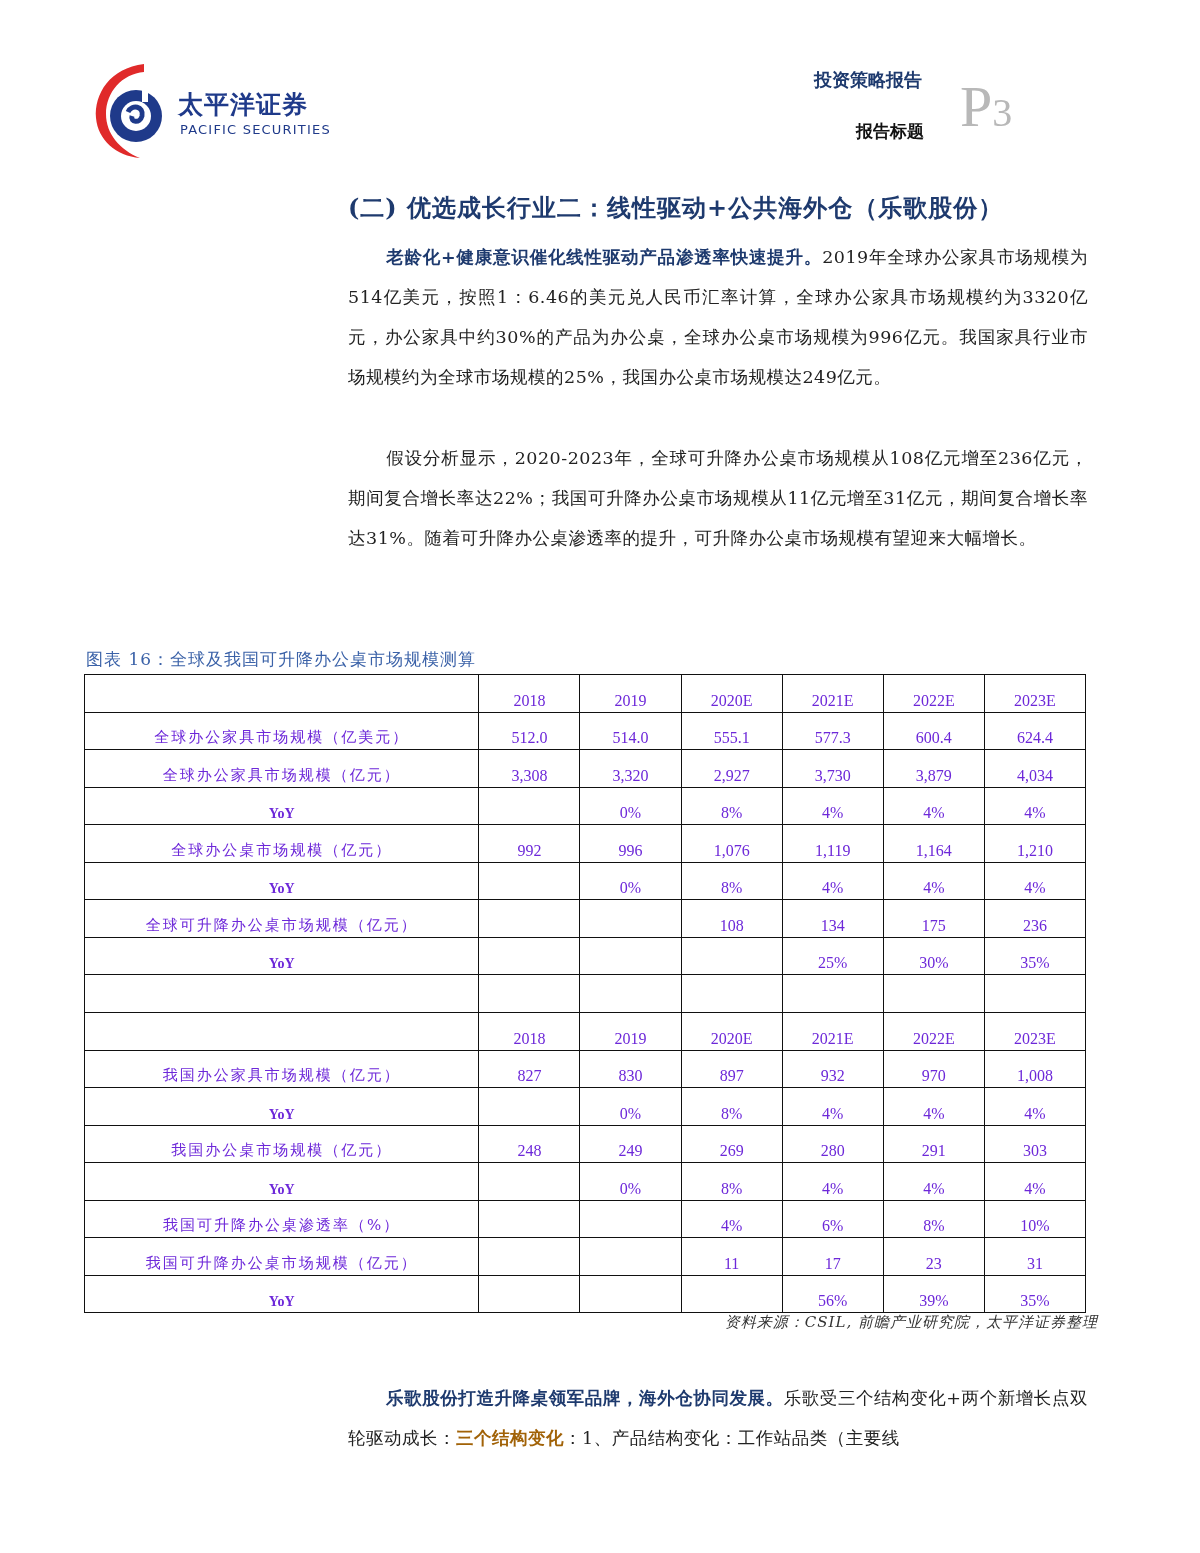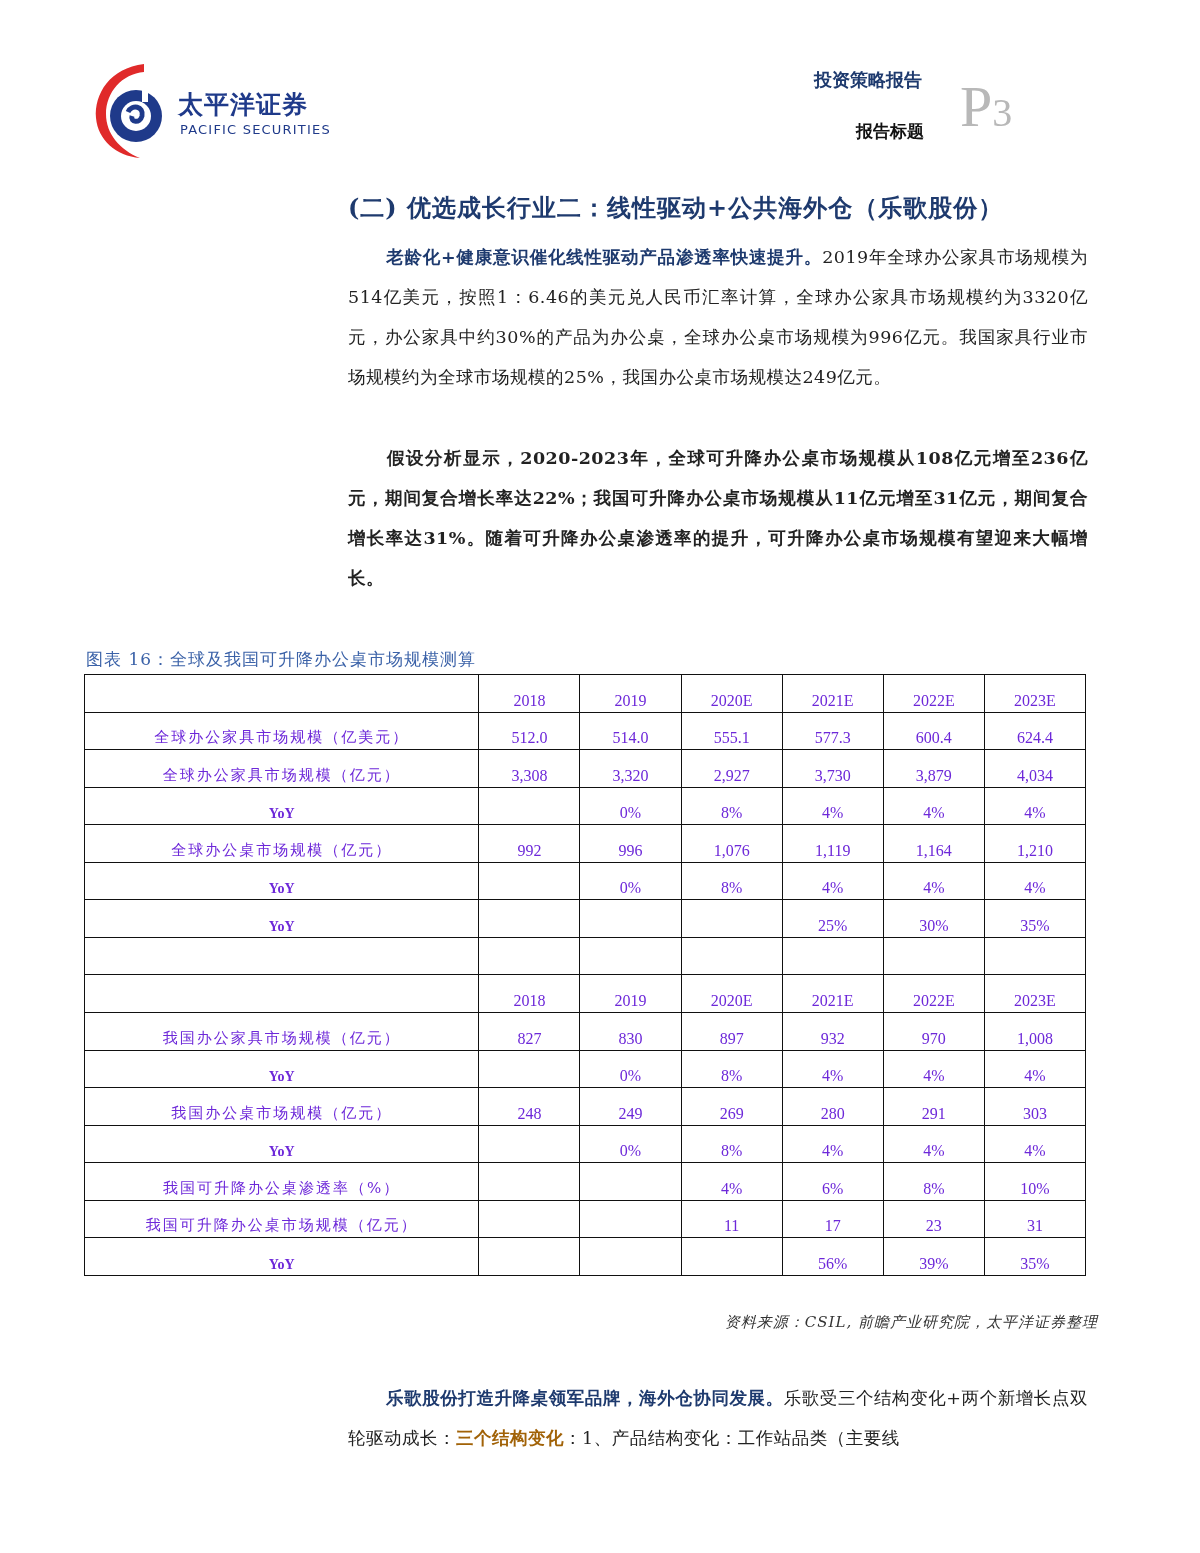--- a/index.html
+++ b/index.html
@@ -66,21 +66,21 @@
 <div class="hdr-report">投资策略报告</div>
 <div class="hdr-title">报告标题</div>
 <div class="hdr-page"><span>P</span><sub>3</sub></div>
 
 <div class="section-title">(二) 优选成长行业二：线性驱动+公共海外仓（乐歌股份）</div>
 
 <div class="para" style="top:237px;">
   <span class="indent"></span><span class="lead">老龄化+健康意识催化线性驱动产品渗透率快速提升。</span><span>2019年全球办公家具市场规模为514亿美元，按照1：6.46的美元兑人民币汇率计算，全球办公家具市场规模约为3320亿元，办公家具中约30%的产品为办公桌，全球办公桌市场规模为996亿元。我国家具行业市场规模约为全球市场规模的25%，我国办公桌市场规模达249亿元。</span>
 </div>
 
-<div class="para" style="top:438px;font-weight:bold;">
+<div class="para" style="top:438px;">
   <span class="indent"></span><span>假设分析显示，2020-2023年，全球可升降办公桌市场规模从108亿元增至236亿元，期间复合增长率达22%；我国可升降办公桌市场规模从11亿元增至31亿元，期间复合增长率达31%。随着可升降办公桌渗透率的提升，可升降办公桌市场规模有望迎来大幅增长。</span>
 </div>
 
 <div class="table-caption">图表 16：全球及我国可升降办公桌市场规模测算</div>
 <table class="data">
   <tbody id="tbody">
       <tr>
         <td class="label"></td>
         <td class="num">2018</td>
         <td class="num">2019</td>
@@ -126,20 +126,29 @@
         <td class="num">1,210</td>
       </tr>
       <tr>
         <td class="label yoy">YoY</td>
         <td class="num"></td>
         <td class="num">0%</td>
         <td class="num">8%</td>
         <td class="num">4%</td>
         <td class="num">4%</td>
         <td class="num">4%</td>
+      </tr>
+      <tr>
+        <td class="label">全球可升降办公桌市场规模（亿元）</td>
+        <td class="num"></td>
+        <td class="num"></td>
+        <td class="num">108</td>
+        <td class="num">134</td>
+        <td class="num">175</td>
+        <td class="num">236</td>
       </tr>
       <tr>
         <td class="label yoy">YoY</td>
         <td class="num"></td>
         <td class="num"></td>
         <td class="num"></td>
         <td class="num">25%</td>
         <td class="num">30%</td>
         <td class="num">35%</td>
       </tr>

